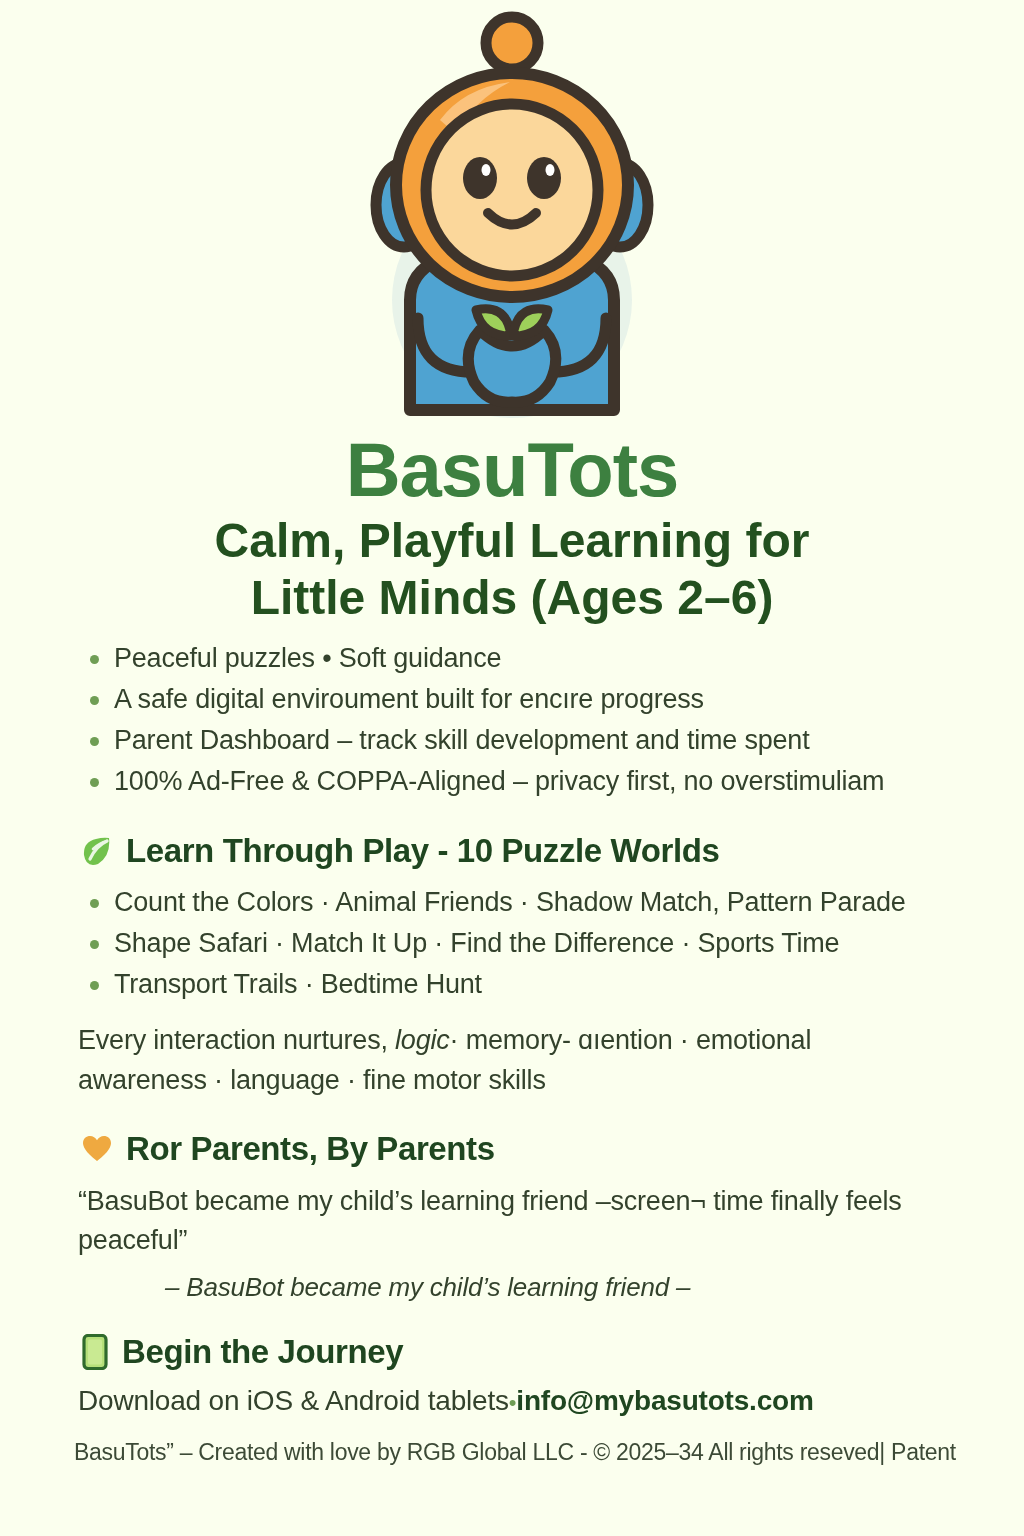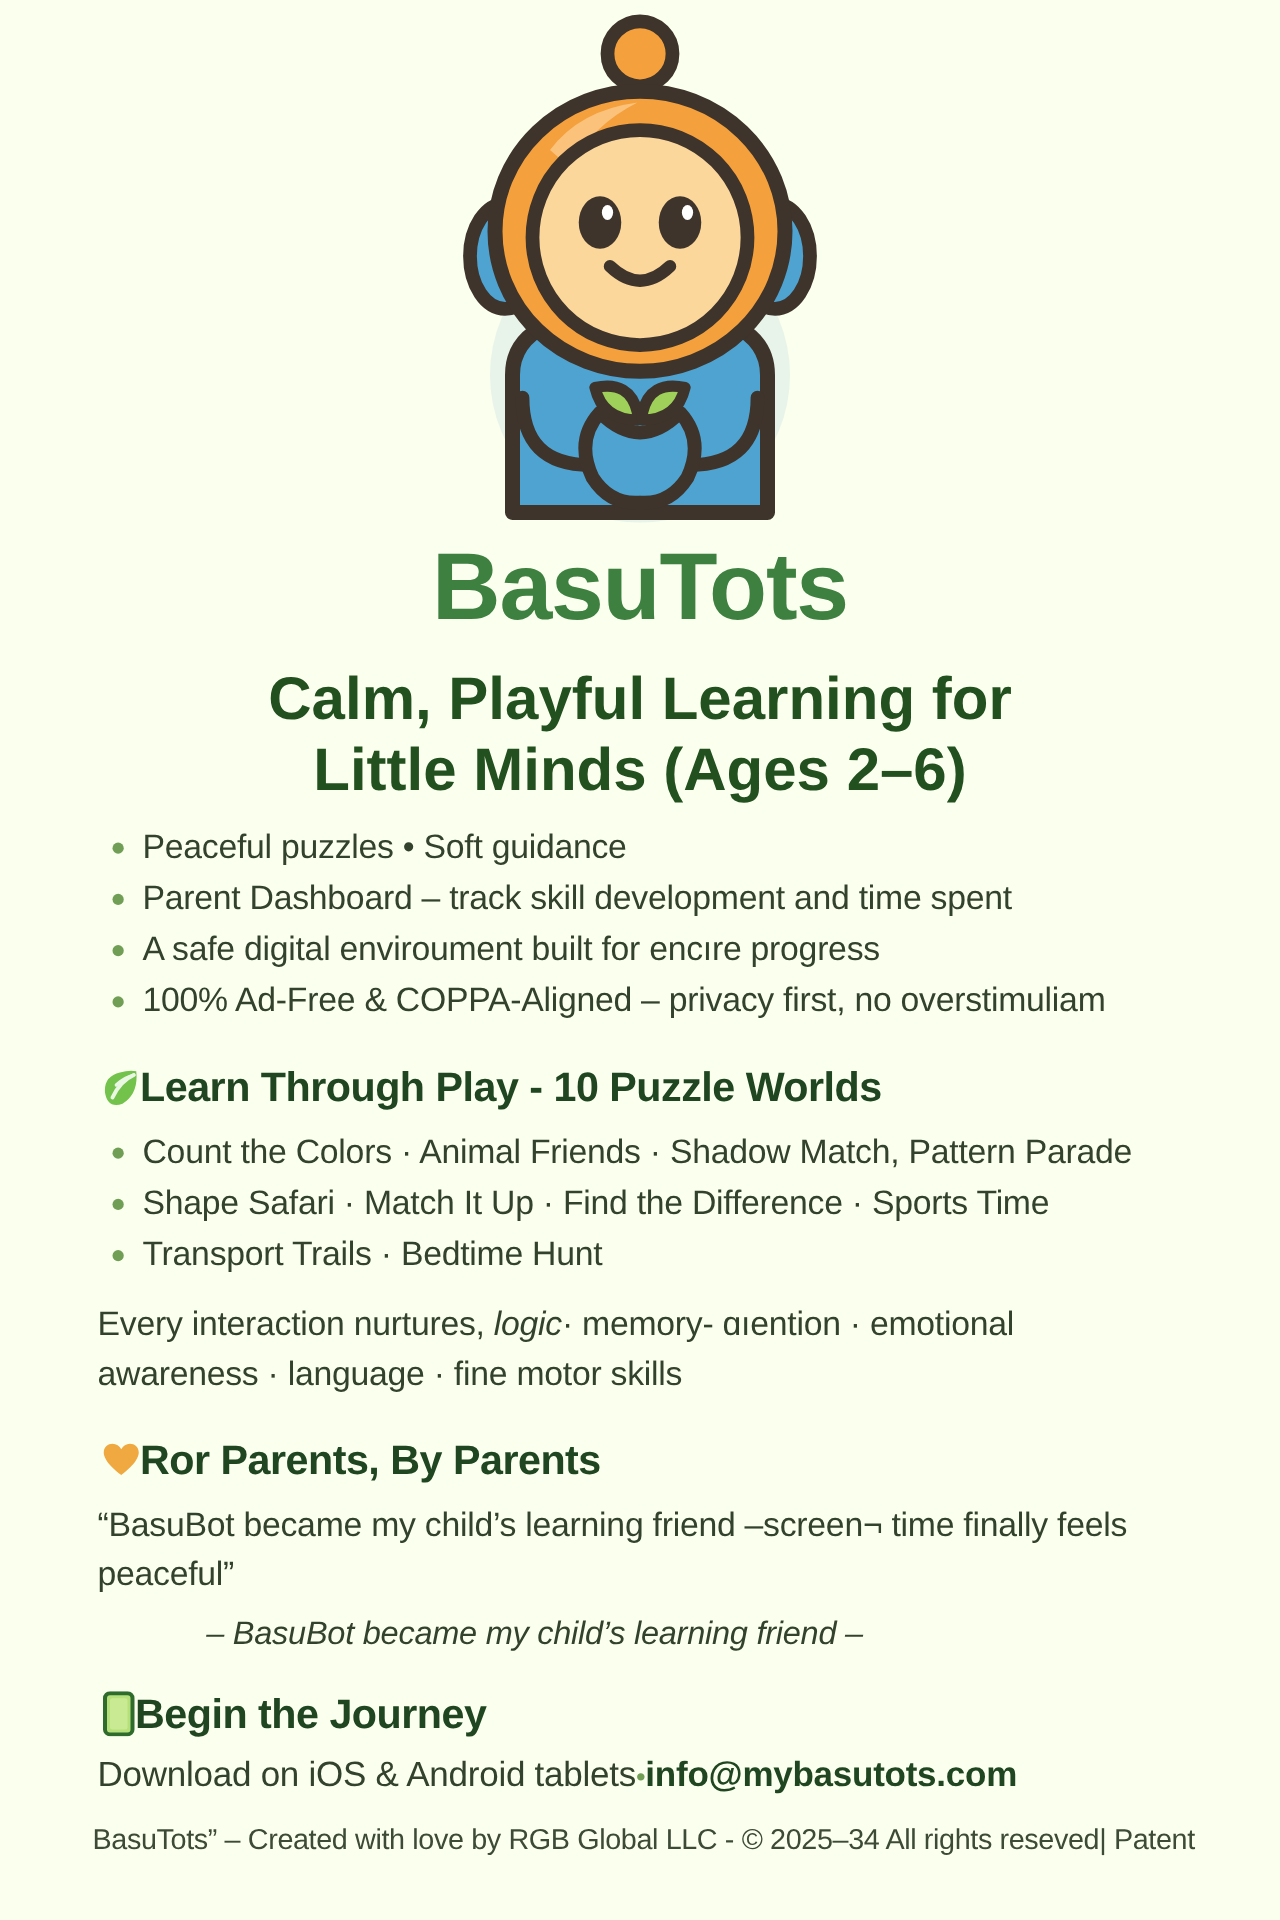--- a/index.html
+++ b/index.html
@@ -25,21 +25,21 @@
     letter-spacing:-1px;
     line-height:1.0;
     margin-top:12px;
   }
   .subtitle {
     text-align:center;
     font-size:48px;
     font-weight:bold;
     color:#23501f;
     line-height:1.18;
-    margin-top:24px;
+    margin-top:5px;
   }
   .lede {
     margin:22px 0 0 78px;
     font-size:29px;
     font-weight:bold;
     color:#23501f;
     letter-spacing:-0.3px;
   }
 
   
@@ -57,21 +57,21 @@
     content:"";
     position:absolute;
     left:6px; top:17px;
     width:9px; height:9px;
     border-radius:50%;
     background:#6f9e54;
   }
 
   
   .sechead {
-    display:flex; align-items:center; 
+    display:flex; align-items:center; gap:14px;
     margin:30px 0 0 82px;
     font-size:33px; font-weight:bold;
     color:#1f4620;
     letter-spacing:-0.4px;
   }
   .sechead .ico { display:flex; align-items:center; }
 
   .para {
     margin:16px 0 0 78px;
     width:860px;
@@ -159,22 +159,22 @@
   </div>
 
   <div class="title">BasuTots</div>
   <div class="subtitle">
     <div>Calm, Playful Learning for</div>
     <div>Little Minds (Ages 2–6)</div>
   </div>
 
   <ul class="blist">
     <li>Peaceful puzzles • Soft guidance</li>
+    <li>A safe digital enviroument built for encıre progress</li>
     <li>Parent Dashboard – track skill development and time spent</li>
-    <li>A safe digital enviroument built for encıre progress</li>
     <li>100% Ad-Free &amp; COPPA-Aligned – privacy first, no overstimuliam</li>
   </ul>
 
   <div class="sechead">
     <span class="ico">
       <svg width="30" height="32" viewBox="0 0 30 32">
         <path d="M27 3 Q29 21 16 29 Q4 33 2 20 Q1 7 14 4 Q21 2 27 3 Z" fill="#72C24C"></path>
         <path d="M25 6 Q14 11 8 24" fill="none" stroke="#EAF7E2" stroke-width="3.2" stroke-linecap="round"></path>
         <path d="M25 6 Q17 8 11 14" fill="none" stroke="#EAF7E2" stroke-width="2.6" stroke-linecap="round"></path>
       </svg>

